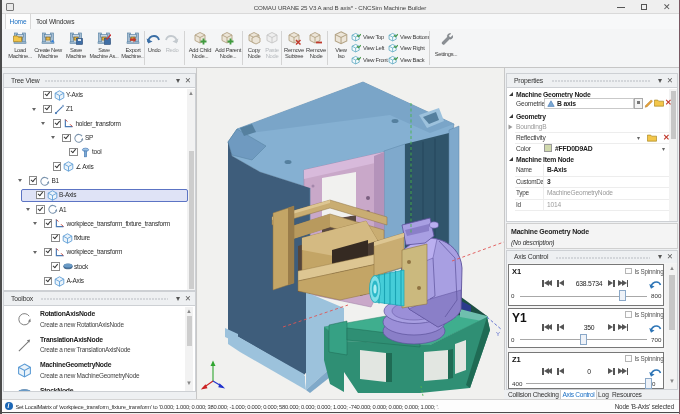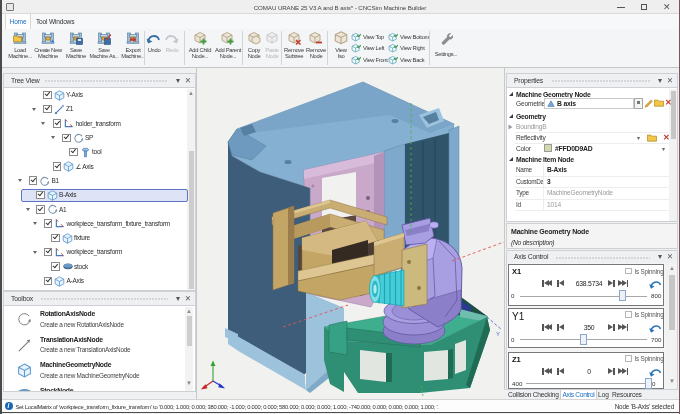--- a/index.html
+++ b/index.html
@@ -425,21 +425,21 @@
         <div class="abs" style="left:112px;top:30px;font-size:0"><span class="tri-r"></span><span class="tri-r" style="margin-left:-1.5px"></span><span class="vbar"></span></div>
         <svg class="abs" style="left:143px;top:30px" width="13" height="9" viewBox="0 0 13 9">
           <path d="M1.5 7 Q3.5 2 7.5 2 Q10.5 2 11.5 5" fill="none" stroke="#2e75b6" stroke-width="1.5"></path>
           <path d="M0.2 4 L2 8.8 L5.5 6.6 Z" fill="#2e75b6"></path>
         </svg>
         <div class="abs" style="left:5px;top:42.0px;font-size:6.2px;color:#333">0</div>
         <div class="abs" style="left:14px;top:45.5px;width:127px;height:1px;background:#a8a8a8"></div>
         <div class="abs" style="left:112.5px;top:40.0px;width:7px;height:11px;background:#eef2f8;border:1px solid #8aa8c8"></div>
         <div class="abs" style="left:145px;top:42.0px;font-size:6.2px;color:#333">800</div>
         <div class="abs" style="left:2px;top:57.5px;width:156px;height:40px;background:#fff;border:1px solid #777"></div>
-        <div class="abs" style="left:6px;top:60.5px;font-size:10px;font-weight:normal;color:#111">Y1</div>
+        <div class="abs" style="left:6px;top:60.5px;font-size:12px;font-weight:bold;color:#111">Y1</div>
         <div class="abs" style="left:119px;top:61.0px;width:6.5px;height:6.5px;background:#fdfdfd;border:1px solid #b5b5b5"></div>
         <div class="abs" style="left:128.5px;top:61.0px;font-size:6.3px;color:#555;letter-spacing:-0.2px">Is Spinning</div>
         <div class="abs" style="left:36px;top:73.5px;font-size:0"><span class="vbar"></span><span class="tri-l"></span><span class="tri-l" style="margin-left:-1.5px"></span></div>
         <div class="abs" style="left:51px;top:73.5px;font-size:0"><span class="vbar"></span><span class="tri-l"></span></div>
         <div class="abs" style="left:64px;top:73.5px;width:38px;text-align:center;font-size:6.8px;color:#222;letter-spacing:-0.2px">350</div>
         <div class="abs" style="left:102px;top:73.5px;font-size:0"><span class="tri-r"></span><span class="vbar"></span></div>
         <div class="abs" style="left:112px;top:73.5px;font-size:0"><span class="tri-r"></span><span class="tri-r" style="margin-left:-1.5px"></span><span class="vbar"></span></div>
         <svg class="abs" style="left:143px;top:73.5px" width="13" height="9" viewBox="0 0 13 9">
           <path d="M1.5 7 Q3.5 2 7.5 2 Q10.5 2 11.5 5" fill="none" stroke="#2e75b6" stroke-width="1.5"></path>
           <path d="M0.2 4 L2 8.8 L5.5 6.6 Z" fill="#2e75b6"></path>

